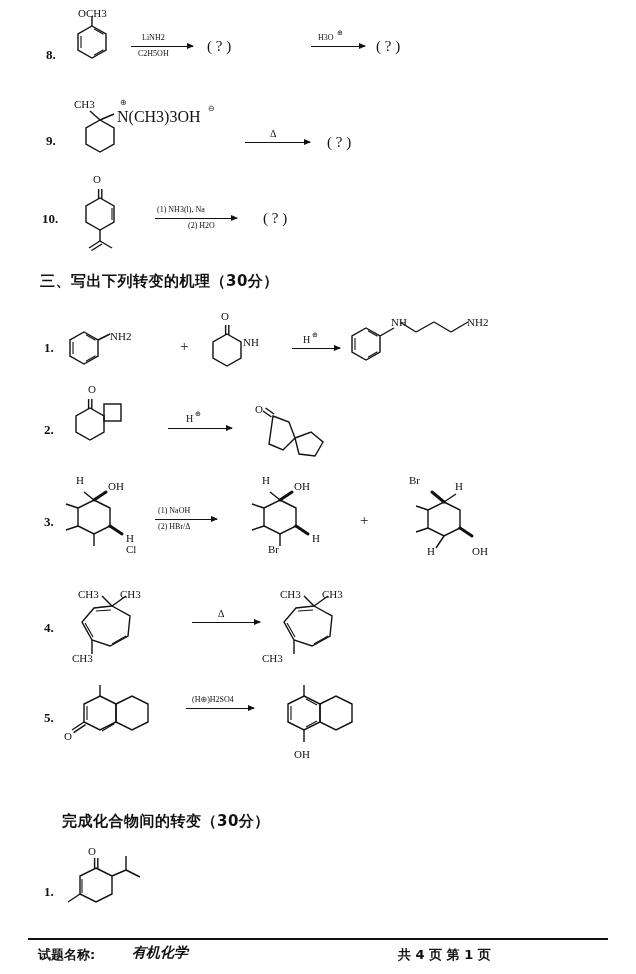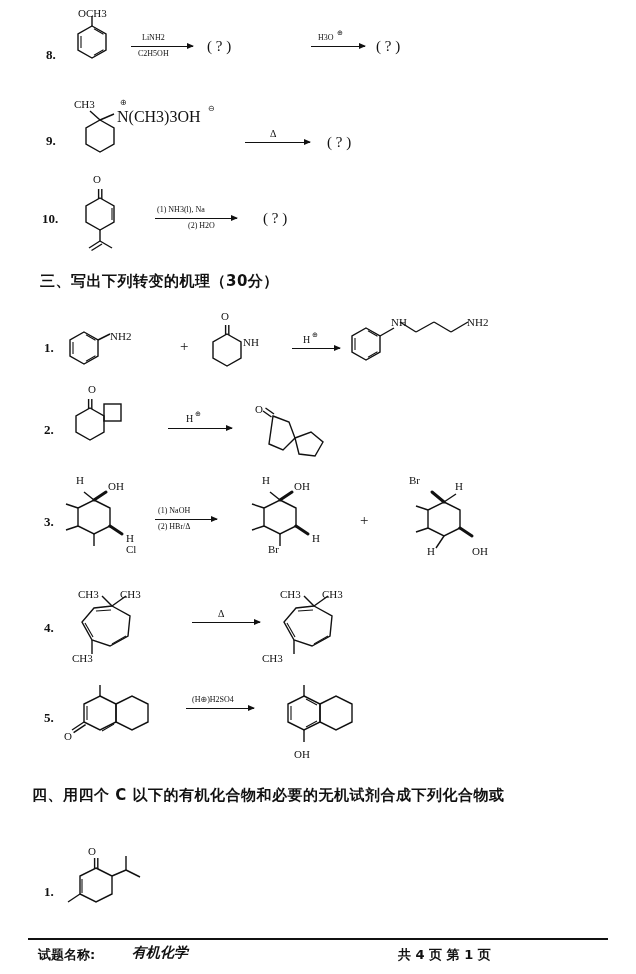--- a/index.html
+++ b/index.html
@@ -264,21 +264,21 @@
     <polygon class="st" points="34,18 50,26 50,44 34,52 18,44 18,26"></polygon>
     <polygon class="st" points="50,26 66,18 82,26 82,44 66,52 50,44"></polygon>
     <line class="st-thin" x1="21" y1="28" x2="21" y2="42"></line>
     <line class="st-thin" x1="36" y1="21" x2="47" y2="27"></line>
     <line class="st-thin" x1="36" y1="49" x2="47" y2="43"></line>
     <line class="st" x1="34" y1="18" x2="34" y2="7"></line>
     <line class="st" x1="34" y1="52" x2="34" y2="64"></line>
   </svg>
   <div class="abs lbl" style="left:294px;top:748px;font-size:11px;">OH</div>
 
-  <div class="abs sec-head2" style="left:32px;top:786px;">四、用四个 C 以下的有机化合物和必要的无机试剂合成下列化合物或</div>
+  <div class="abs sec-head2" style="left:62px;top:812px;">完成化合物间的转变（30分）</div>
 
   <div class="abs num" style="left:44px;top:884px;">1.</div>
 
   <svg class="abs" style="left:66px;top:850px;" width="120" height="72">
     <polygon class="st" points="30,18 46,26 46,44 30,52 14,44 14,26"></polygon>
     <line class="st" x1="28.6" y1="19" x2="28.6" y2="8"></line>
     <line class="st" x1="31.8" y1="19" x2="31.8" y2="8"></line>
     <line class="st-thin" x1="16" y1="43" x2="16" y2="29"></line>
     <line class="st" x1="14" y1="44" x2="2" y2="52"></line>
     <line class="st" x1="46" y1="26" x2="60" y2="20"></line>

